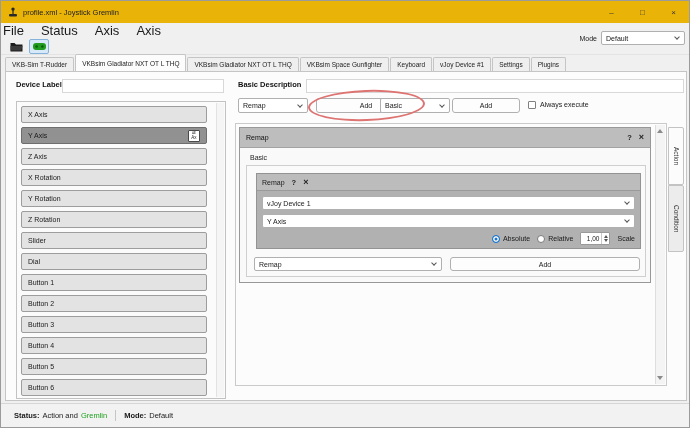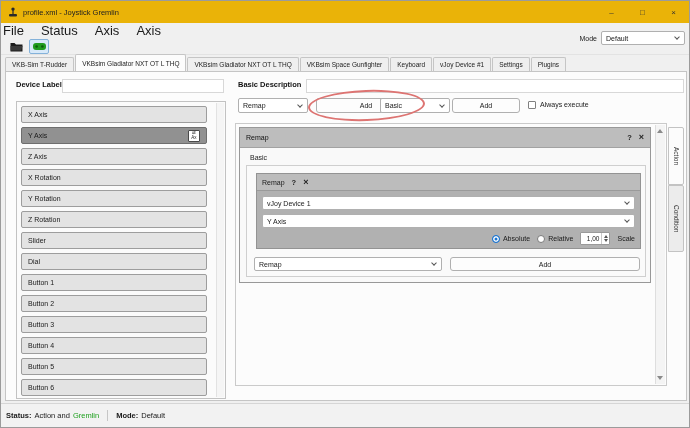--- a/index.html
+++ b/index.html
@@ -95,21 +95,21 @@
     flex-direction:column; align-items:center; justify-content:center; gap:1px; }
   .stri-up { width:0; height:0; border-left:2.5px solid transparent; border-right:2.5px solid transparent;
     border-bottom:3px solid #555; }
   .stri-down { width:0; height:0; border-left:2.5px solid transparent; border-right:2.5px solid transparent;
     border-top:3px solid #555; }
   
   .annotation { position:absolute; left:307px; top:89px; width:117px; height:31px;
     border:2px solid #dd7472; border-radius:50%; transform:rotate(-2deg); pointer-events:none; z-index:9; }
   
   .statusbar { position:absolute; left:0; right:0; bottom:0; height:24px; background:#f2f2f2;
-    border-top:1px solid #d6d6d6; display:flex; align-items:center; padding-left:5px; gap:3px;
+    border-top:1px solid #d6d6d6; display:flex; align-items:center; padding-left:13px; gap:3px;
     font-size:7.5px; }
   .statusbar .b { font-weight:bold; }
   .statusbar .green { color:#1fa11f; }
   .status-div { width:1px; height:11px; background:#c6c6c6; margin:0 5px; }
 </style>
 </head>
 <body>
 
 <div class="window">
 

